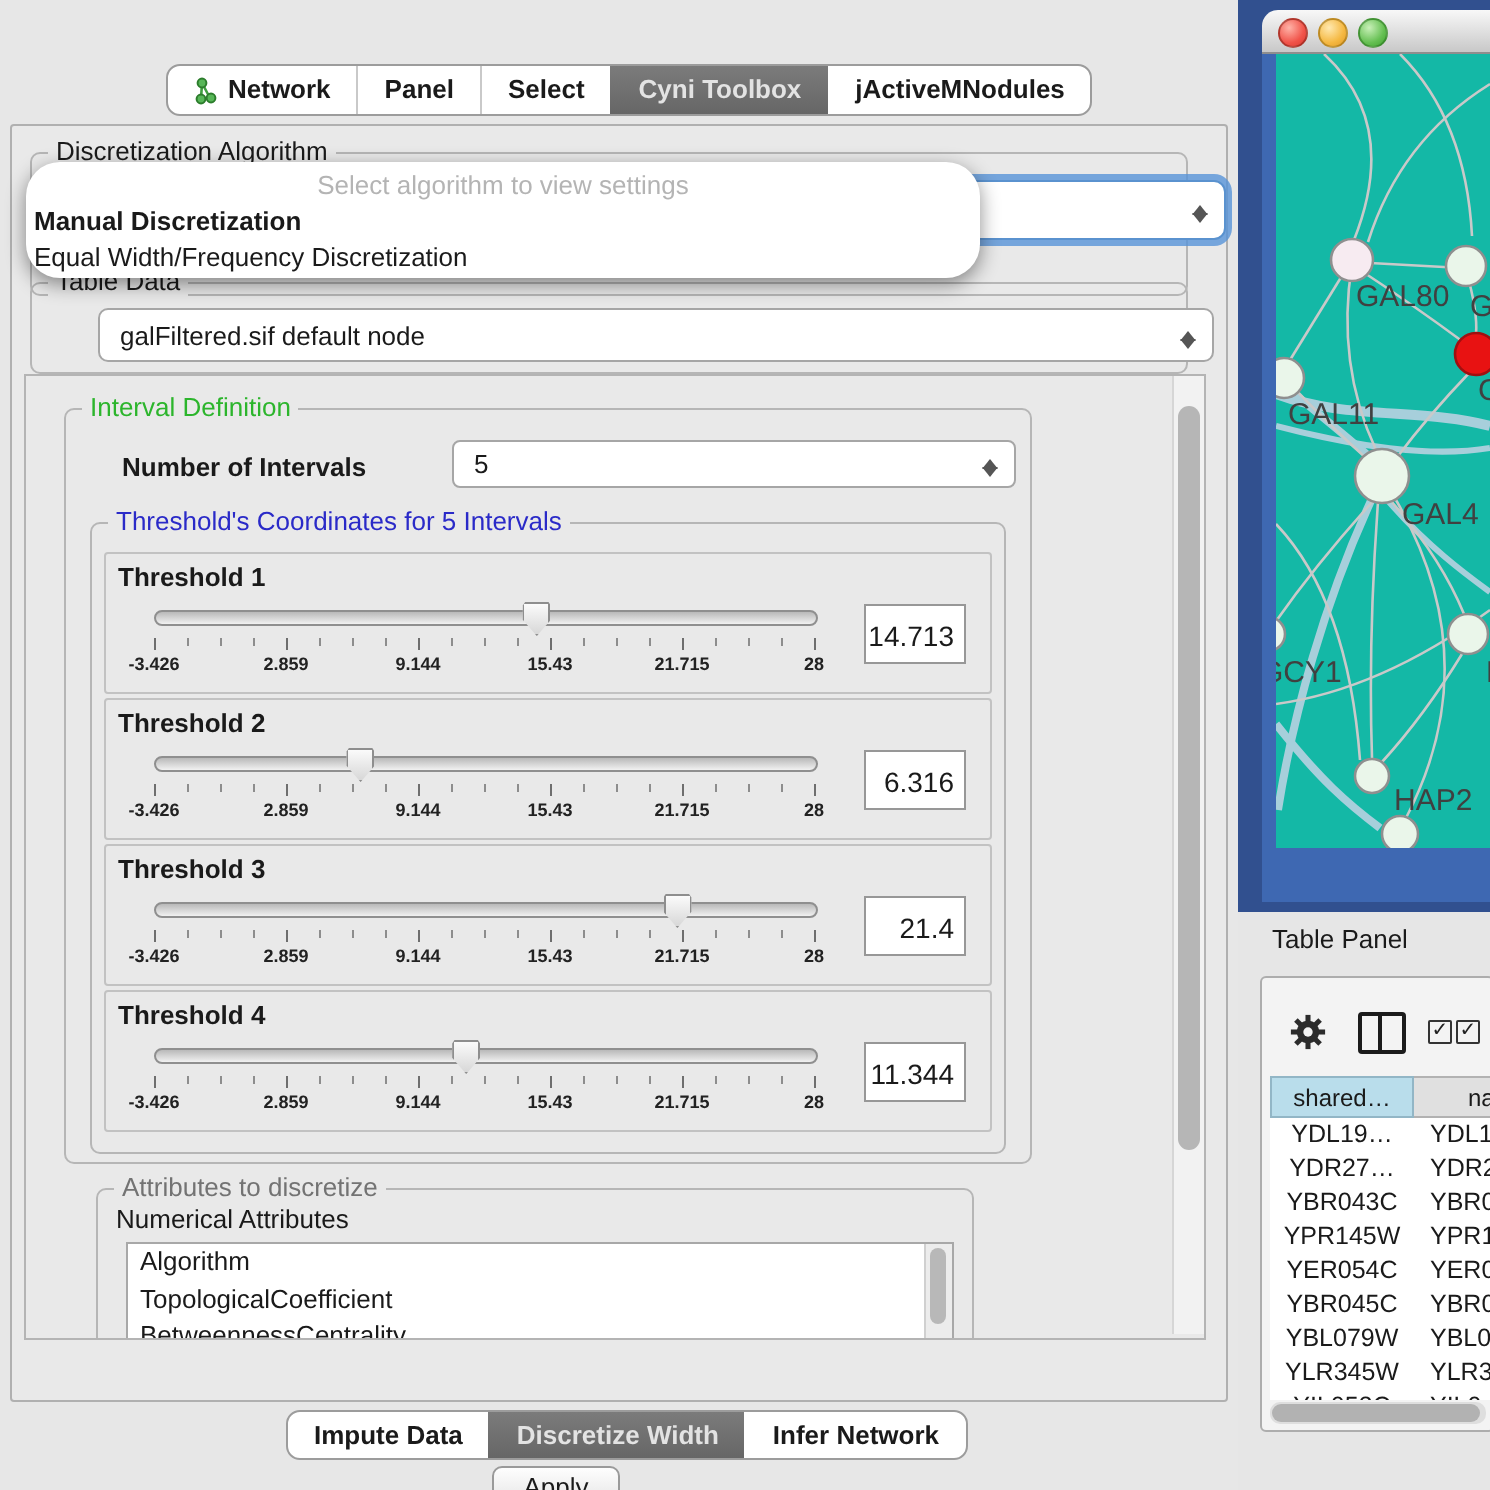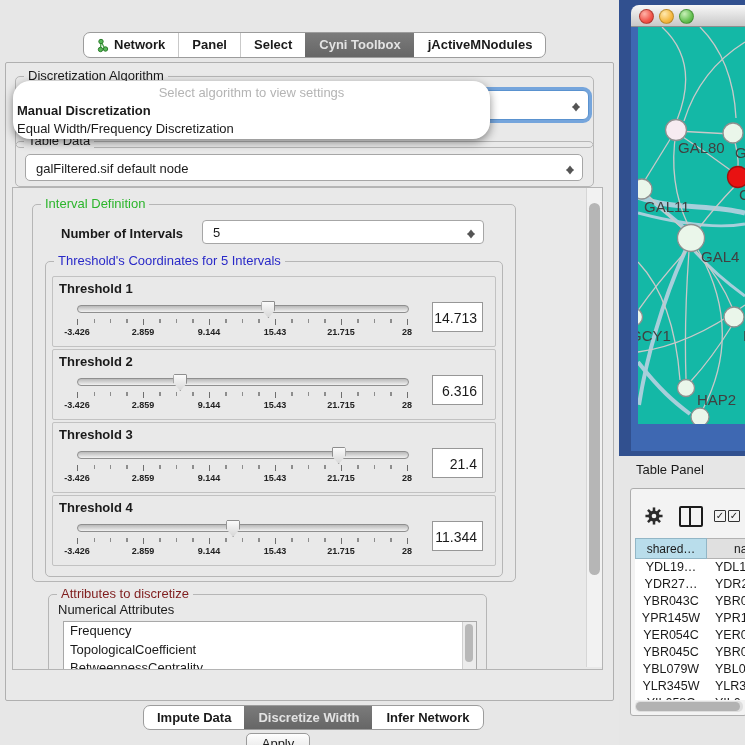--- a/index.html
+++ b/index.html
@@ -2,21 +2,21 @@
 <html><head>
 <meta charset="utf-8">
 <style>
   html,body{margin:0;padding:0}
   body{width:745px;height:745px;position:relative;overflow:hidden;background:#e7e7e7;
        font-family:"Liberation Sans",sans-serif;color:#1a1a1a;}
   
   .abs{position:absolute}
   .groupbox{position:absolute;border:1px solid #b6b6b6;border-radius:5px;}
   .gb-title{position:absolute;top:-8px;left:8px;background:#e9e9e9;padding:0 4px;font-size:13px;line-height:14px;white-space:nowrap}
-  .combo{position:absolute;background:#fff;border:1px solid #a6a6a6;border-radius:5px;font-size:13px;}
+  .combo{position:absolute;background:#fff;border:1px solid #a6a6a6;border-radius:5px;font-size:13px;margin-left:24px;}
   .combo .cval{position:absolute;left:10px;top:50%;transform:translateY(-50%);white-space:nowrap}
   .spin{position:absolute;right:8px;top:50%;transform:translateY(-50%);width:9px;height:13px}
   .spin:before{content:"";position:absolute;top:0;left:1px;border:4px solid transparent;border-bottom:5px solid #555}
   .spin:after{content:"";position:absolute;top:8px;left:1px;border:4px solid transparent;border-top:5px solid #555}
   
   #control-panel{left:0;top:0;width:618px;height:745px}
   .cp-titlebar{left:0;top:0;width:618px;height:24px;font-size:13px;line-height:24px}
   .cp-titlebar .t{position:absolute;left:8px}
   .float-ico{position:absolute;right:36px;top:7px;width:10px;height:10px;border:1.5px solid #222;border-radius:2px}
   .close-ico{position:absolute;right:14px;top:0;font-size:18px;font-weight:bold;line-height:24px;color:#111}
@@ -56,21 +56,21 @@
             box-shadow:inset 0 0 0 1px #8e8e8e}
   .th-ticks-min{position:absolute;left:24px;top:42px;width:331px;height:4px;
             background:repeating-linear-gradient(90deg,#8d8d8d 0 1px,transparent 1px 16.5px)}
   .th-ticks-maj{position:absolute;left:24px;top:42px;width:331px;height:6px;
             background:repeating-linear-gradient(90deg,#6e6e6e 0 1px,transparent 1px 66px)}
   .th-lbls{position:absolute;left:24px;top:50px;width:330px;height:11px}
   .th-lbls span{position:absolute;transform:translateX(-50%);font-size:9px;font-weight:bold;color:#222;white-space:nowrap}
   .th-value{position:absolute;left:379px;top:25px;width:51px;height:30px;background:#fff;border:1px solid #979797;
             font-size:14px;line-height:30px;text-align:right;padding-right:5px;box-sizing:border-box}
   #gb-attrs{left:35px;top:406px;width:437px;height:92px}
-  #gb-attrs>.gb-title{color:#7f1d1d}
+  #gb-attrs>.gb-title{color:#737373}
   .num-label{position:absolute;left:9px;top:7px;font-size:13px;font-weight:normal}
   #attr-list{position:absolute;left:14px;top:26px;width:412px;height:60px;background:#fff;border:1px solid #a8a8a8}
   .attr-item{font-size:13px;line-height:18.5px;padding-left:6px;white-space:nowrap}
   #attr-scroll{position:absolute;right:0;top:0;width:13px;height:100%;background:#ececec;border-left:1px solid #d0d0d0}
   #attr-scroll .thumb{position:absolute;left:2px;top:2px;width:8px;height:38px;background:#b8b8b8;border-radius:4px}
   #apply-btn{left:240px;top:670px;width:64px;height:22px;background:linear-gradient(#fefefe,#e2e2e2);
              border:1px solid #9a9a9a;border-radius:5px;font-size:13px;text-align:center;line-height:20px;box-sizing:border-box}
   
   #navy{left:619px;top:0;width:126px;height:456px;background:#31508f}
   #net-window{left:631px;top:5px;width:114px;height:446px}
@@ -243,21 +243,21 @@
             <div class="th-value">11.344</div>
           </div>
         </div>
       </div>
 
       <div id="gb-attrs" class="groupbox">
         <div class="gb-title">Attributes to discretize</div>
         <div class="num-label">Numerical Attributes</div>
         <div id="attr-list">
           <div id="attr-items">
-              <div class="attr-item">Frequency</div>
+              <div class="attr-item">Algorithm</div>
               <div class="attr-item">TopologicalCoefficient</div>
               <div class="attr-item">BetweennessCentrality</div>
             </div>
           <div id="attr-scroll">
               <div class="thumb"></div>
             </div>
         </div>
       </div>
 
       <div id="vscroll">

